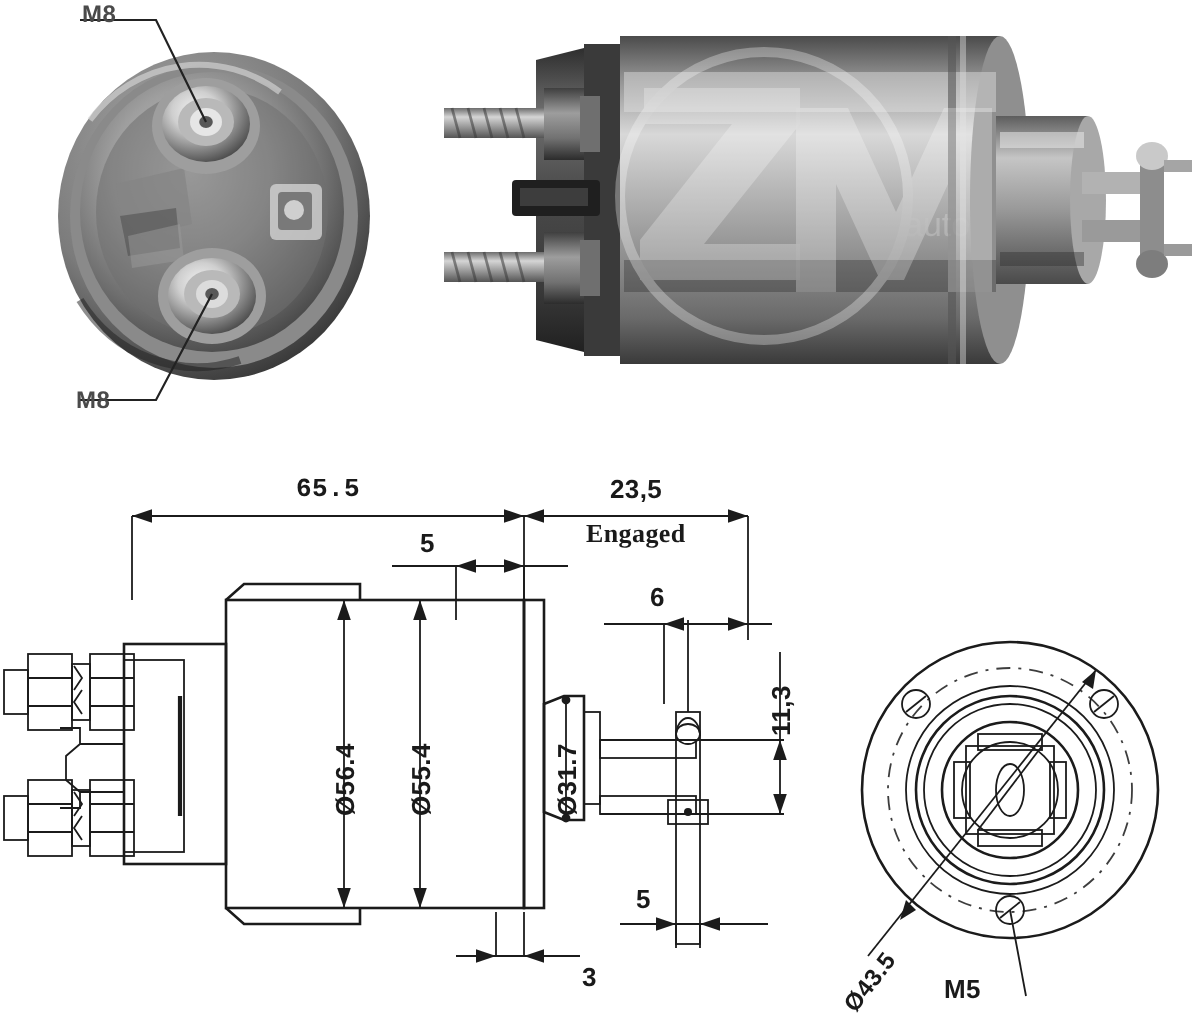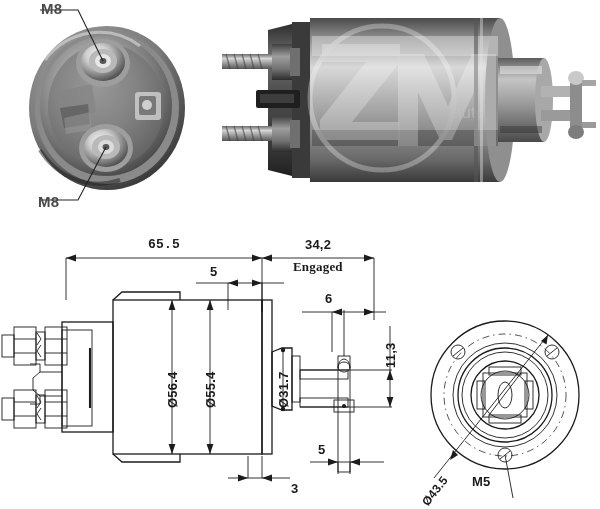--- a/index.html
+++ b/index.html
@@ -14,21 +14,21 @@
   .lbl{
     position:absolute;
     font-family:"Liberation Sans", sans-serif;
     font-size:13px;
     color:#1a1a1a;
     font-weight:700;
     letter-spacing:.2px;
     white-space:nowrap;
   }
   .lbl.small{font-size:12px;}
-  .lbl.photo{font-size:15px;color:#4a4a4a;font-weight:700;}
+  .lbl.photo{font-size:12px;color:#4a4a4a;font-weight:700;}
   .rot90{transform:rotate(-90deg);transform-origin:left top;}
   .rot45{transform:rotate(-52deg);transform-origin:left top;}
   svg{display:block;}
   .ln{stroke:#1b1b1b;fill:none;}
   .thin{stroke-width:.9;}
   .med{stroke-width:1.3;}
   .thick{stroke-width:2.1;}
   .dim{stroke:#1b1b1b;stroke-width:.9;fill:none;}
 </style>
 </head>
@@ -339,21 +339,21 @@
 
       <line class="dim" x1="505" y1="455" x2="513" y2="498"></line>
     </g>
   </svg>
 
   <div class="lbl photo" style="left:41px;top:0px;">M8</div>
   <div class="lbl photo" style="left:38px;top:193px;">M8</div>
 
   <div class="lbl" style="left:148px;top:237px;font-family:Liberation Mono, monospace;">65.5</div>
 
-  <div class="lbl" style="left:305px;top:237px;">34,2</div>
+  <div class="lbl" style="left:305px;top:237px;">23,5</div>
 
   <div class="lbl" style="left:293px;top:259px;font-family:Liberation Serif, serif;">Engaged</div>
 
   <div class="lbl" style="left:210px;top:264px;">5</div>
 
   <div class="lbl" style="left:325px;top:291px;">6</div>
 
   <div class="lbl rot90" style="left:383px;top:368px;">11,3</div>
 
   <div class="lbl rot90" style="left:165px;top:408px;">Ø56.4</div>
@@ -361,15 +361,15 @@
   <div class="lbl rot90" style="left:203px;top:408px;">Ø55.4</div>
 
   <div class="lbl rot90" style="left:276px;top:408px;">Ø31.7</div>
 
   <div class="lbl" style="left:318px;top:442px;">5</div>
 
   <div class="lbl" style="left:291px;top:481px;">3</div>
 
   <div class="lbl rot45 small" style="left:419px;top:500px;">Ø43.5</div>
 
-  <div class="lbl" style="left:472px;top:474px;">M5</div>
+  <div class="lbl" style="left:472px;top:487px;">M5</div>
 
 </div>
 
 </body></html>

